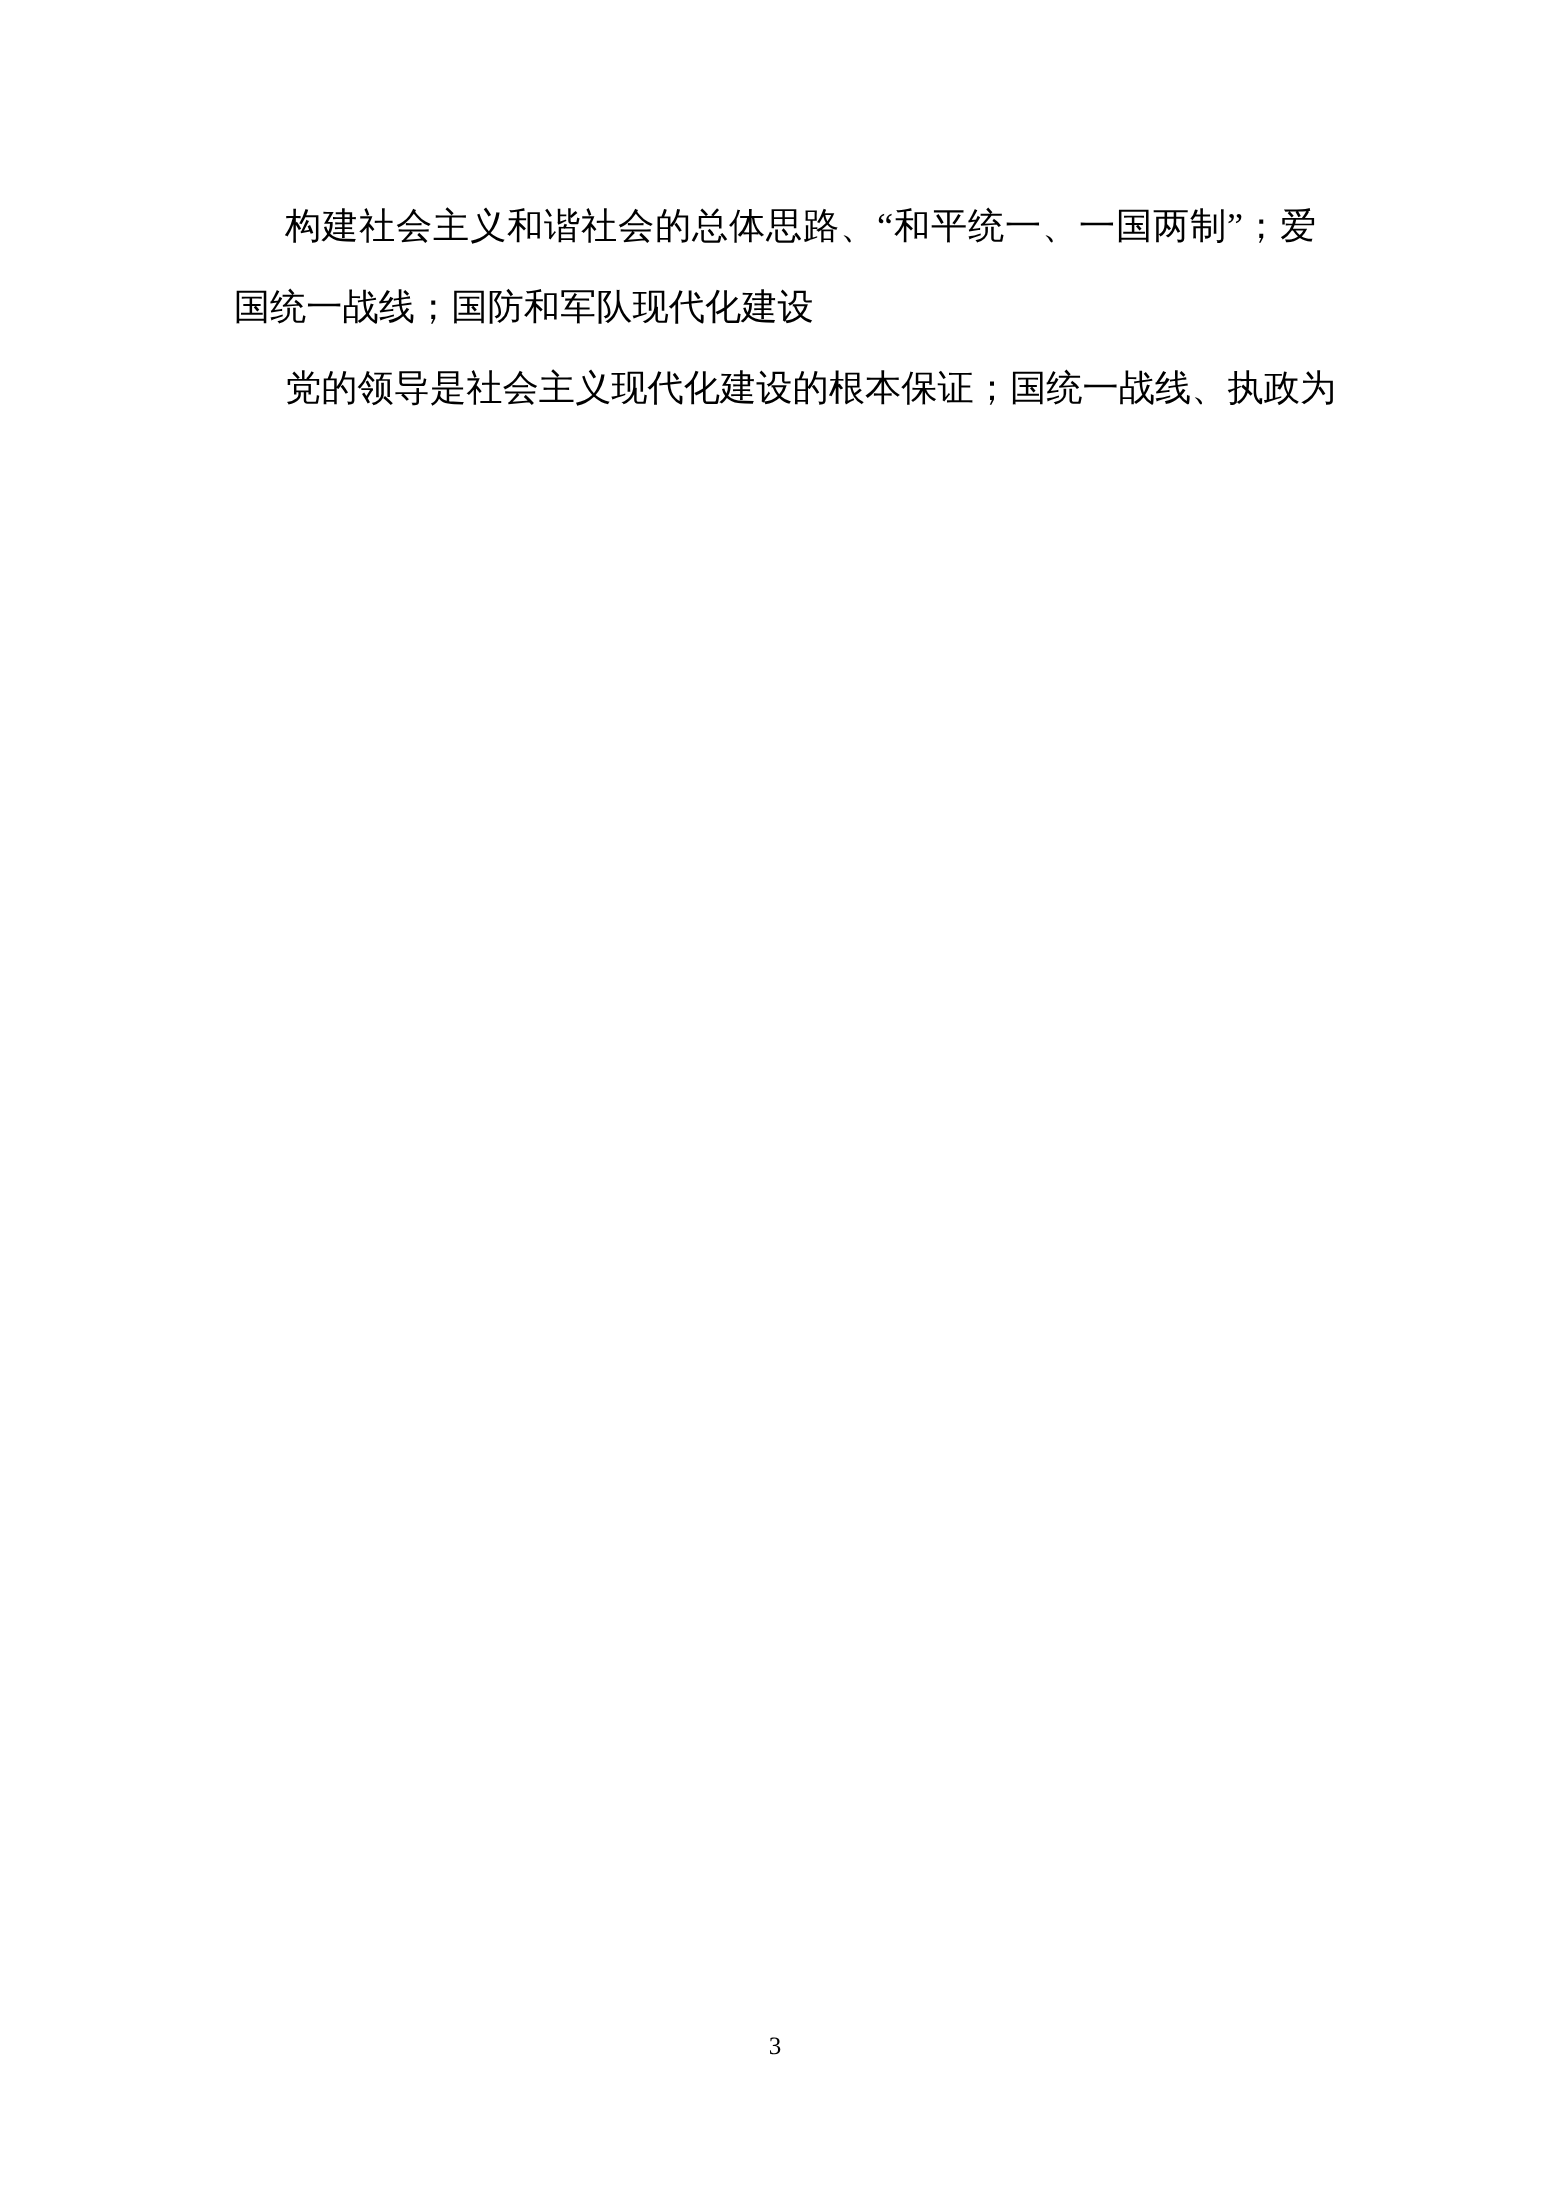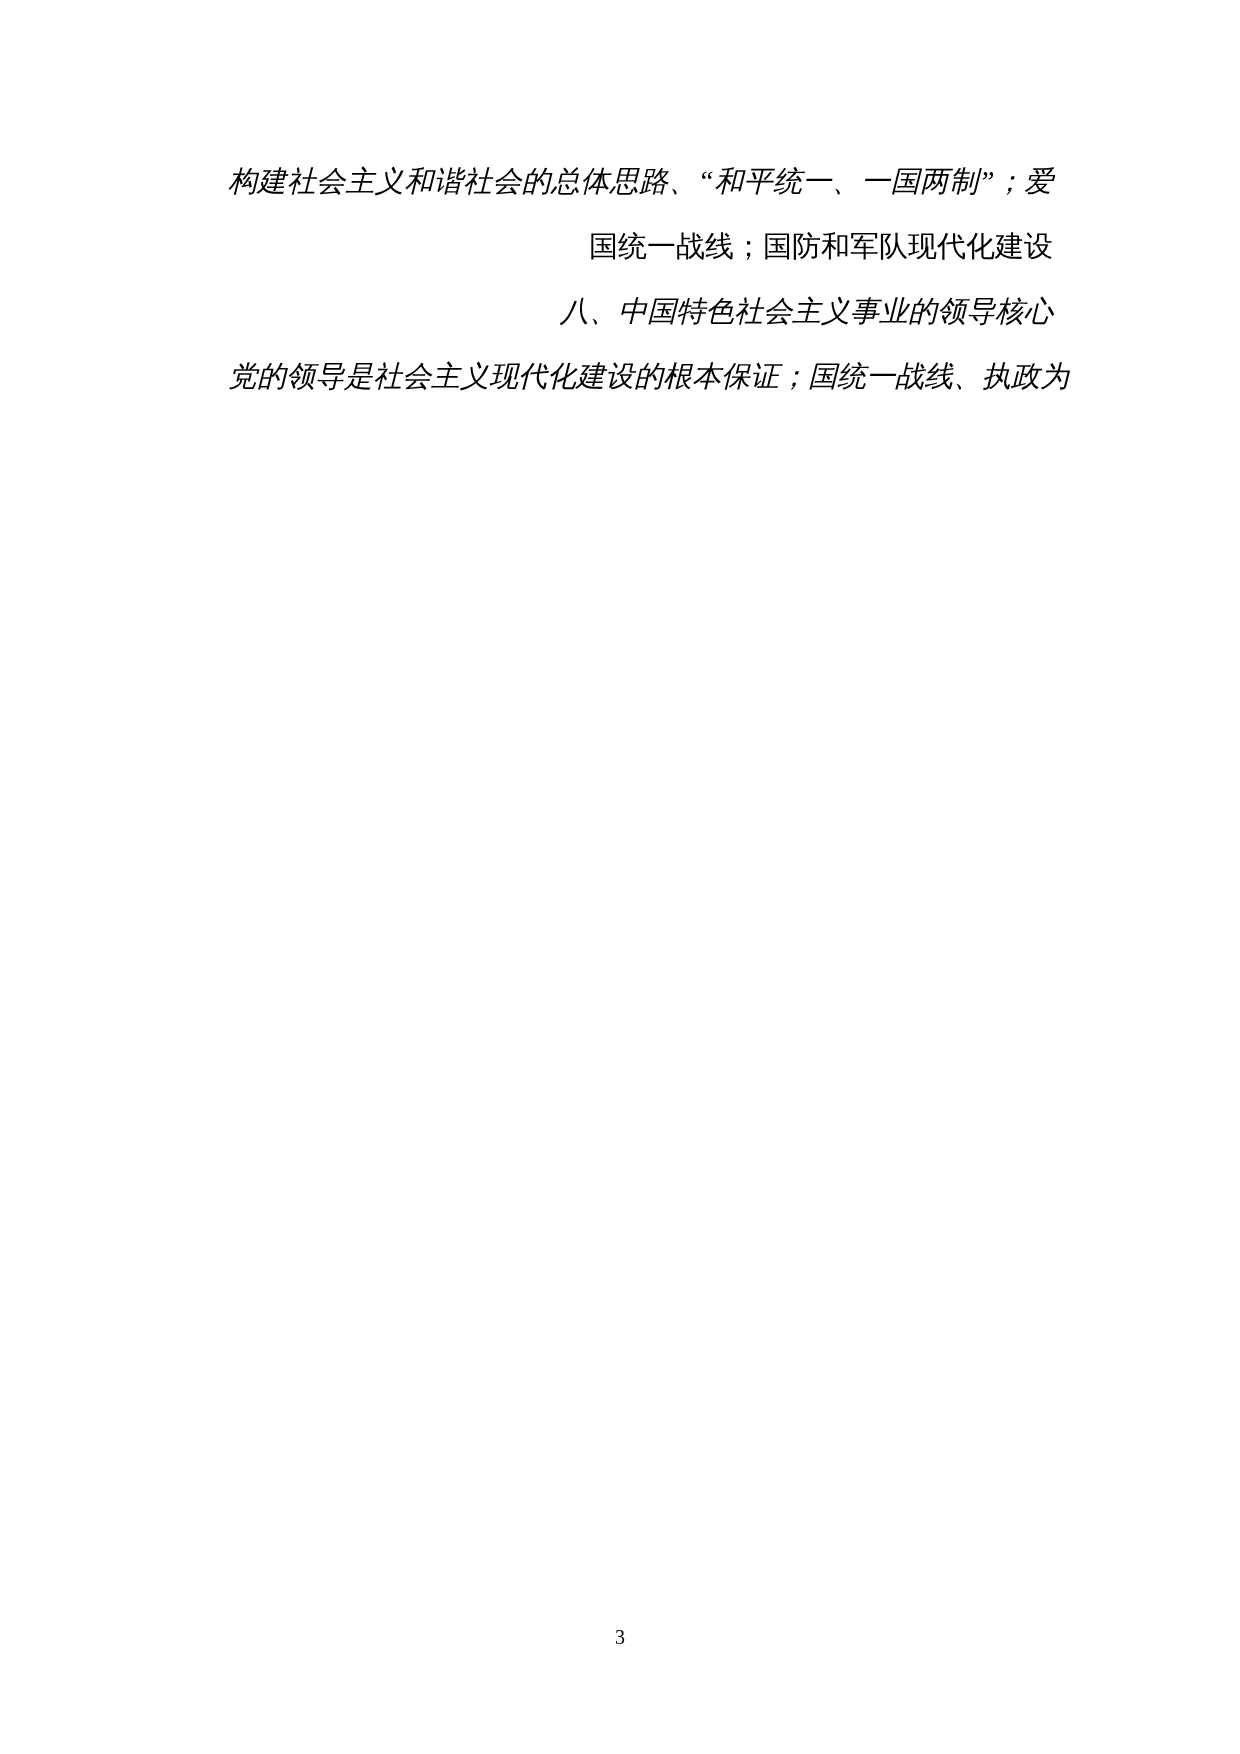--- a/index.html
+++ b/index.html
@@ -22,25 +22,23 @@
     top: 149px;
     width: 866px;
     font-size: 29px;
     line-height: 65px;
     letter-spacing: 0;
   }
   .line {
     margin: 0;
     padding: 0;
     white-space: nowrap;
-    text-align: right;
   }
   .body-first {
     text-indent: 41px;
-    font-style: italic;
   }
   .heading-seven {
     text-indent: 55px;
   }
   .justified-full {
     width: 866px;
     text-align: justify;
     text-align-last: justify;
     overflow: visible;
   }
@@ -60,21 +58,20 @@
 <div class="page">
 
   <main class="textblock">
 
     <p class="line body-first justified-full">构建社会主义和谐社会的总体思路、“和平统一、一国两制”；爱</p>
 
     <p class="line">国统一战线；国防和军队现代化建设</p>
 
 
 
-    <p class="line body-first">八、中国特色社会主义事业的领导核心</p>
 
     <p class="line body-first justified-full">党的领导是社会主义现代化建设的根本保证；国统一战线、执政为</p>
 
 
   </main>
 
   <footer class="pagefooter">
     <span>3</span>
   </footer>
 

